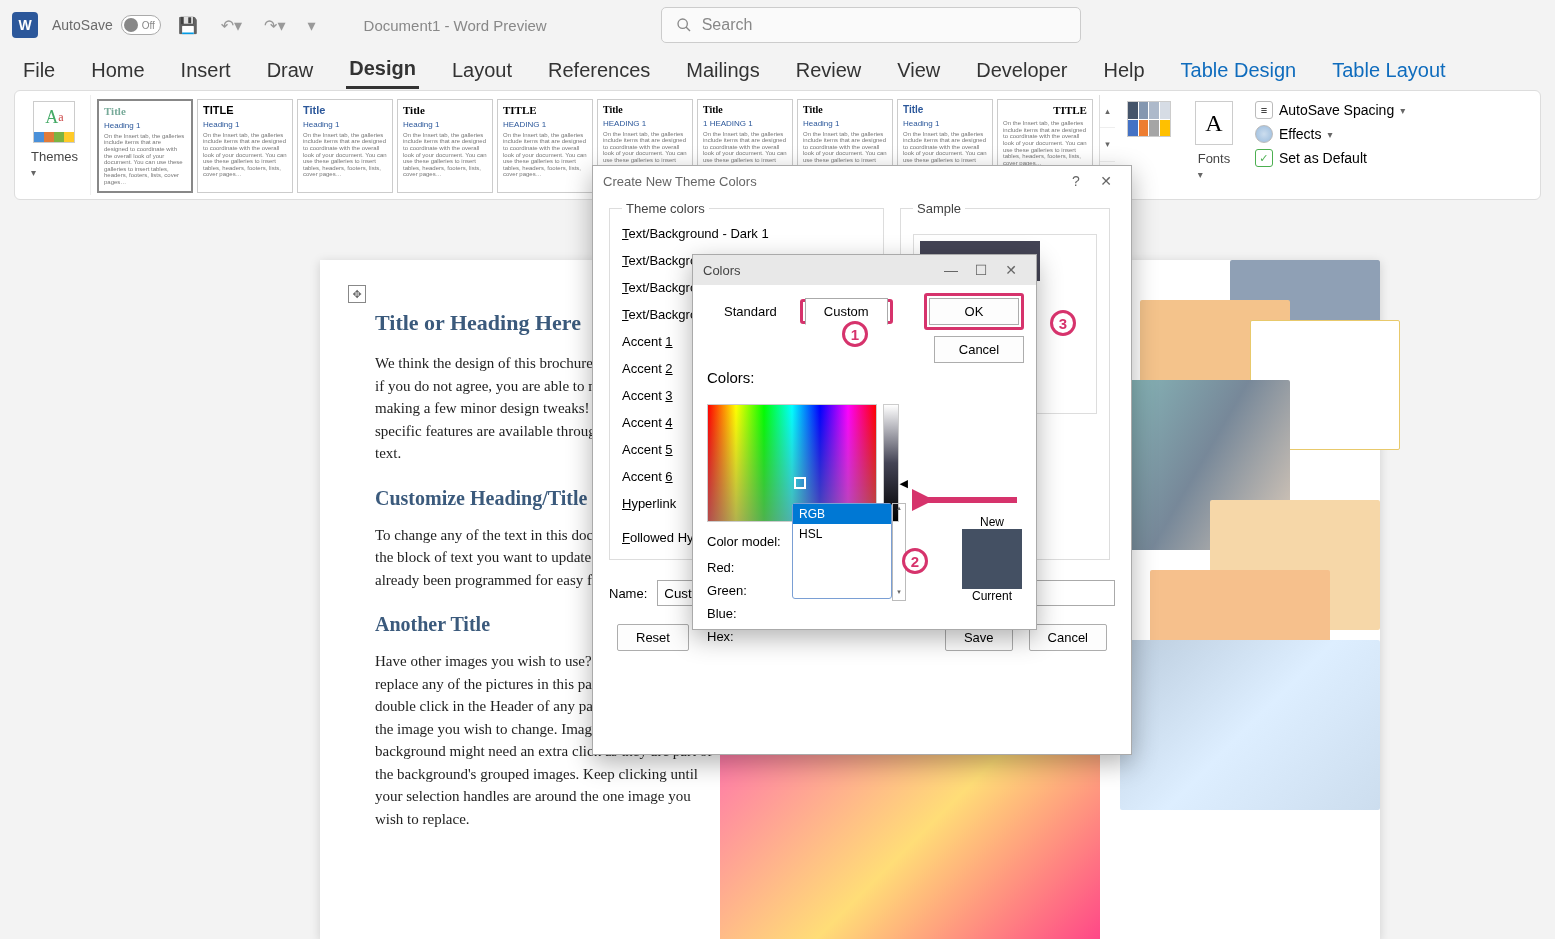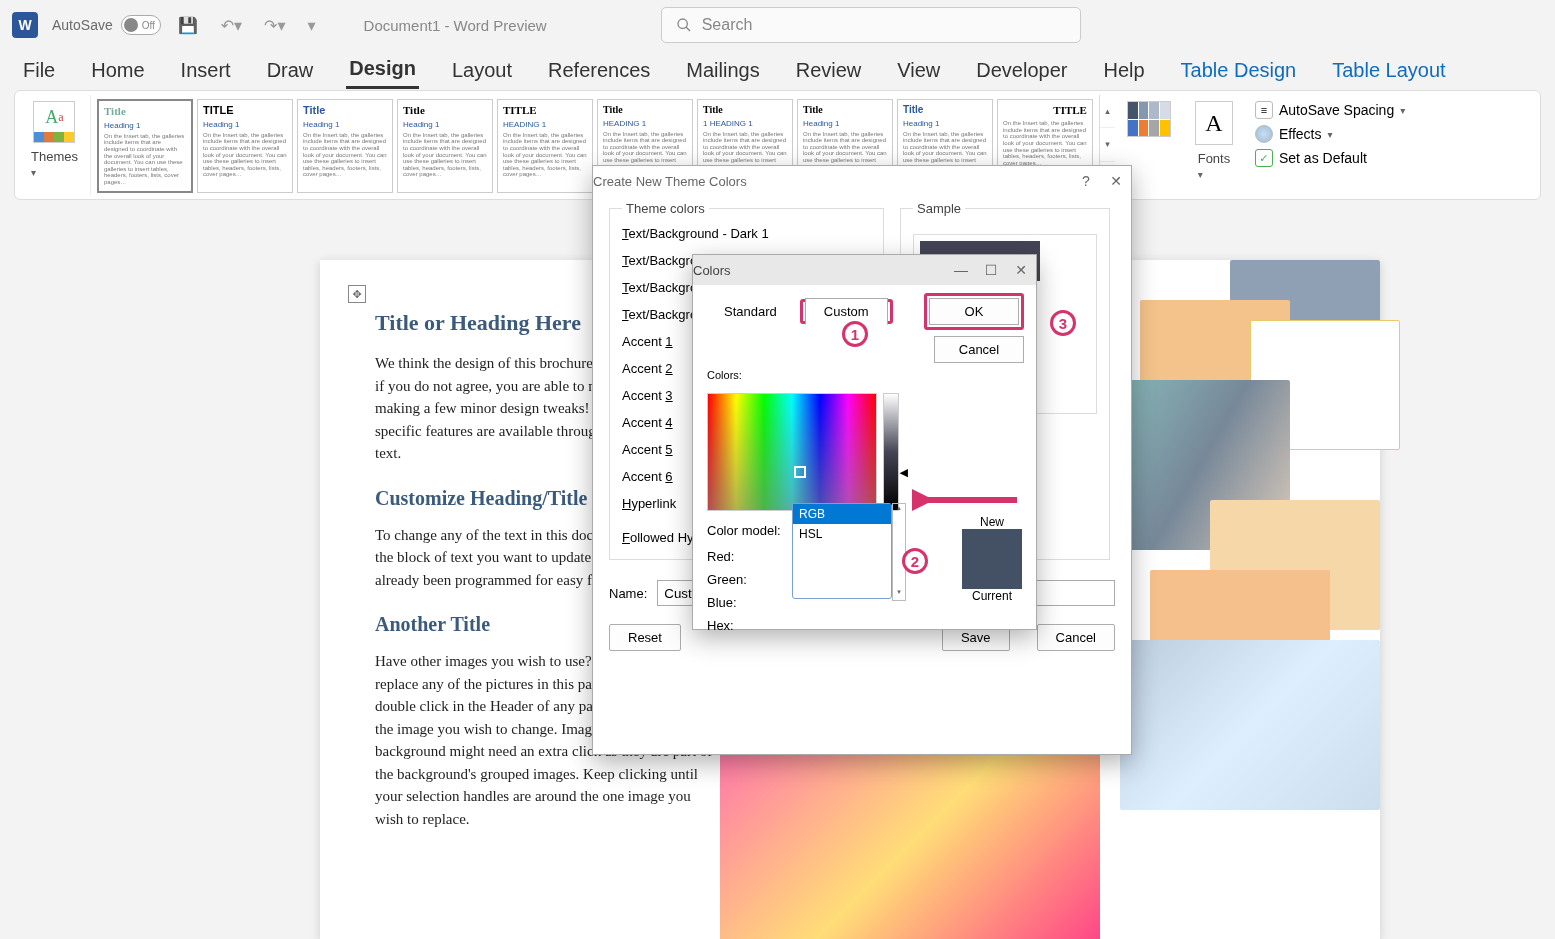--- a/index.html
+++ b/index.html
@@ -52,21 +52,21 @@
 
 .doc-canvas { position: absolute; top: 260px; left: 320px; width: 1060px; height: 680px; background: #fff; box-shadow: 0 2px 10px rgba(0,0,0,0.15); padding: 50px 55px;}
 .move-handle { position: absolute; top: 285px; left: 348px; width: 18px; height: 18px; border: 1px solid #888; background: #fff; display:flex; align-items:center; justify-content:center; font-size:11px; color:#666;}
 .doc-canvas h1 { font-family: Georgia, serif; color: #3b5a7c; font-size: 22px; margin-bottom: 16px; font-weight:bold;}
 .doc-canvas h2 { font-family: Georgia, serif; color: #3b5a7c; font-size: 20px; margin: 22px 0 14px; font-weight:bold;}
 .doc-canvas p { font-family: Georgia, serif; font-size: 15px; line-height: 1.5; color: #222; margin-bottom: 8px; max-width: 340px;}
 
 
 .dlg { position: absolute; background: #fff; border: 1px solid #aaa; box-shadow: 0 8px 24px rgba(0,0,0,0.3); font-size: 13px;}
 .dlg-theme { top: 165px; left: 592px; width: 540px; height: 590px;}
-.dlg-title { height: 30px; display: flex; align-items: center; padding: 0 0; color: #666; font-size: 13px;}
+.dlg-title { height: 30px; display: flex; align-items: center; padding: 0 10px; color: #666; font-size: 13px;}
 .dlg-title-spacer { flex: 1; }
 .dlg-title-btn { width: 30px; text-align: center; color: #666; cursor:pointer; font-size:14px;}
 .dlg-body { padding: 12px 16px; display: flex; gap: 16px;}
 .fieldset { border: 1px solid #ddd; padding: 10px 12px 14px;}
 .fieldset-label { position: relative; top: -18px; background: #fff; padding: 0 4px; color: #444;}
 .tc-list { display: flex; flex-direction: column; gap: 12px; margin-top: -8px;}
 .tc-row { display: flex; align-items: flex-end; gap: 10px; }
 .tc-row label { width: 150px; }
 .tc-row .ul { text-decoration: underline; }
 .color-swatch { width: 42px; height: 22px; border: 1px solid #999; background: #8b3a52; display:inline-flex; align-items:center;}
@@ -74,42 +74,42 @@
 .sample-box { width: 210px; }
 .sample-preview { background:#fff; border:1px solid #ddd; height:180px; padding:6px; font-size:12px; position:relative; overflow:hidden;}
 .sample-block-dark{ background:#445; width:120px; height:40px;}
 .sample-text { font-weight:bold; margin:4px 0;}
 .hyperlink-text { color:#1a6ecc; text-decoration:underline; font-size:12px;}
 .followed-text { color:#8b3a8b; text-decoration:underline; font-size:12px;}
 .chart-mini { display:flex; align-items:flex-end; gap:2px; height:30px; margin:6px 0;}
 .chart-mini span{ width:10px;}
 .name-row { display:flex; align-items:center; gap:10px; padding: 8px 16px;}
 .name-input { flex:1; border:1px solid #aaa; height:26px; padding:0 6px;}
-.dlg-footer { display:flex; padding: 10px 16px; gap:27px;}
+.dlg-footer { display:flex; padding: 10px 24px; gap:16px;}
 .btn { border:1px solid #adadad; background:#fdfdfd; padding: 5px 18px; font-size:13px; cursor:pointer; border-radius:2px;}
 .spacer{flex:1;}
 
 
 .dlg-colors { top: 254px; left: 692px; width: 345px; height: 376px; z-index: 10;}
 .dlg-colors .dlg-title { background: #e8e8e8; color: #444;}
 .tabs-row { display: flex; gap: 4px; padding: 8px 12px 0; align-items:center;}
 .tab-btn { border: 1px solid transparent; padding: 5px 18px; font-size: 13px; cursor:pointer; background:transparent;}
 .tab-btn.active { border: 1px solid #aaa; border-bottom-color: #fff; background:#fff;}
 .highlight-box { border: 3px solid #d6336c; border-radius: 3px; padding: 2px 2px;}
 .ok-btn-wrap { margin-left: auto; }
 .ok-btn { width: 90px; text-align:center; padding:5px 0; border:1px solid #adadad; background:#fdfdfd; cursor:pointer;}
 .cancel-btn { width: 90px; text-align:center; padding:5px 0; border:1px solid #adadad; background:#fdfdfd; cursor:pointer; margin: 6px 12px 0 auto; display:block;}
 .callout { position:absolute; width:26px; height:26px; border-radius:50%; background:#fff; border:3px solid #d6336c; color:#d6336c; font-weight:bold; display:flex; align-items:center; justify-content:center; font-size:15px; z-index:20;}
 .callout-1 { top: 321px; left: 842px;}
 .callout-2 { top: 548px; left: 902px;}
 .callout-3 { top: 310px; left: 1050px;}
 .arrow-red { position:absolute; top: 488px; left: 912px; z-index:15;}
 
 .colors-pane { padding: 6px 14px; }
-.colors-label { font-size:11px; margin-bottom:12px;}
+.colors-label { font-size:15px; margin-bottom:18px;}
 .spectrum { width: 170px; height: 118px; border:1px solid #ccc; background: linear-gradient(to bottom, rgba(255,255,255,0) 0%, rgba(128,128,128,0.6) 100%), linear-gradient(to right, red, yellow, lime, cyan, blue, magenta, red); position:relative;}
 .spectrum-cursor { position:absolute; top:78px; left:92px; width:12px; height:12px; border:2px solid #fff; border-radius:0; transform:translate(-50%,-50%);}
 .lum-strip { width: 16px; height: 118px; background: linear-gradient(to bottom, #fff, #445, #000); border:1px solid #ccc; margin-left:6px; position:relative;}
 .lum-arrow { position:absolute; right:-10px; top:72px; font-size:11px;}
 .spectrum-row { display:flex;}
 .field-row { display:flex; align-items:center; gap:6px; margin-top:8px; font-size:13px;}
 .field-row label{ width:80px;}
 .combo { border:1px solid #7a9fd4; height:22px; width:100px; display:flex; align-items:center; padding:0 4px; font-size:12px; background:#fff;}
 .combo .caret-box { margin-left:auto; width:18px; height:20px; border-left:1px solid #7a9fd4; background:#e3eefb; display:flex;align-items:center;justify-content:center; font-size:9px;}
 .combo-list { position:absolute; border:1px solid #7a9fd4; background:#fff; width:100px; font-size:12px;}

